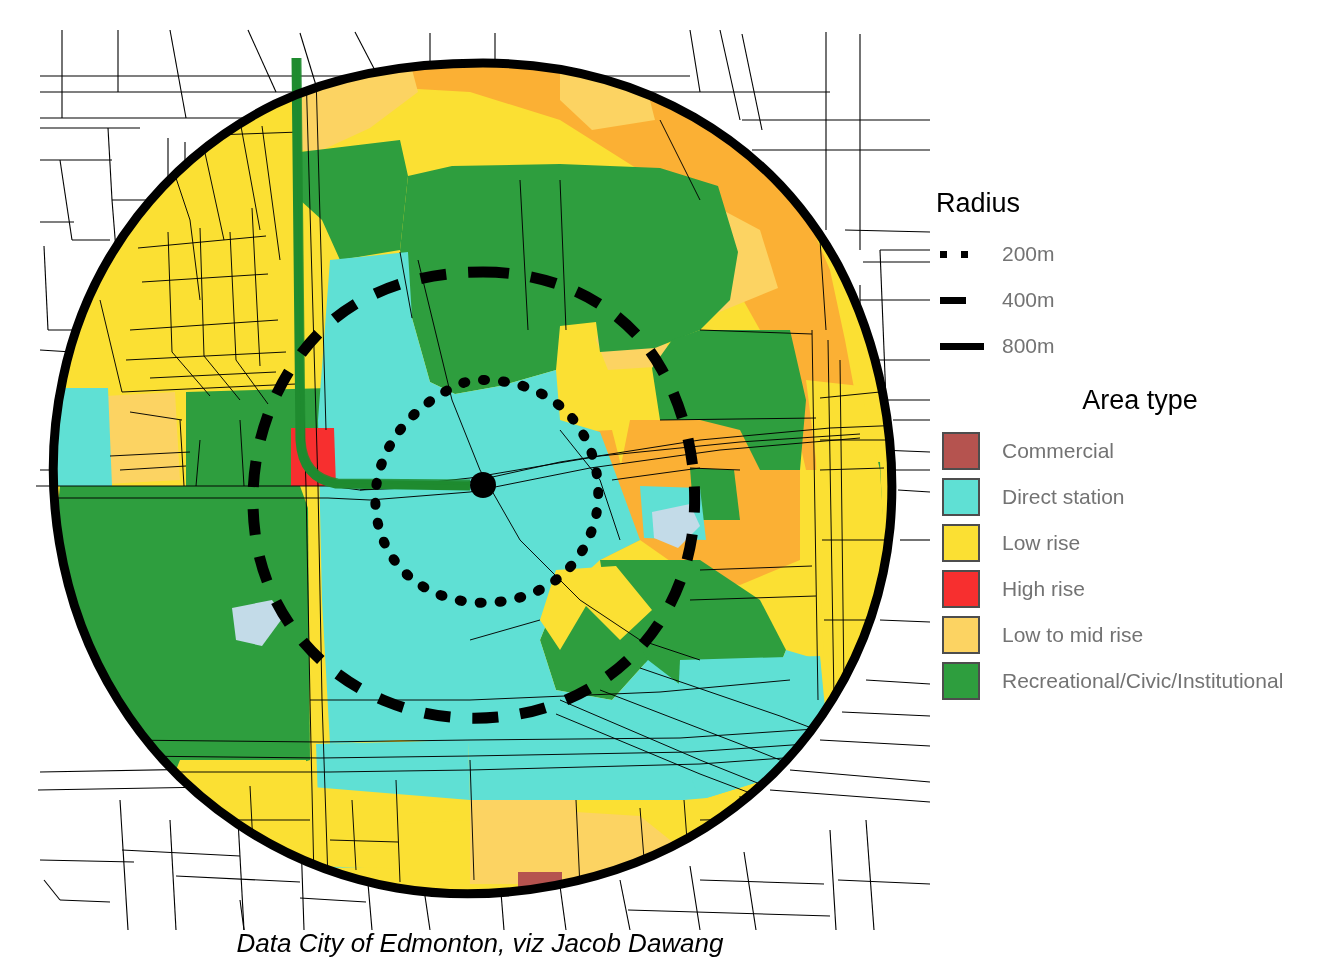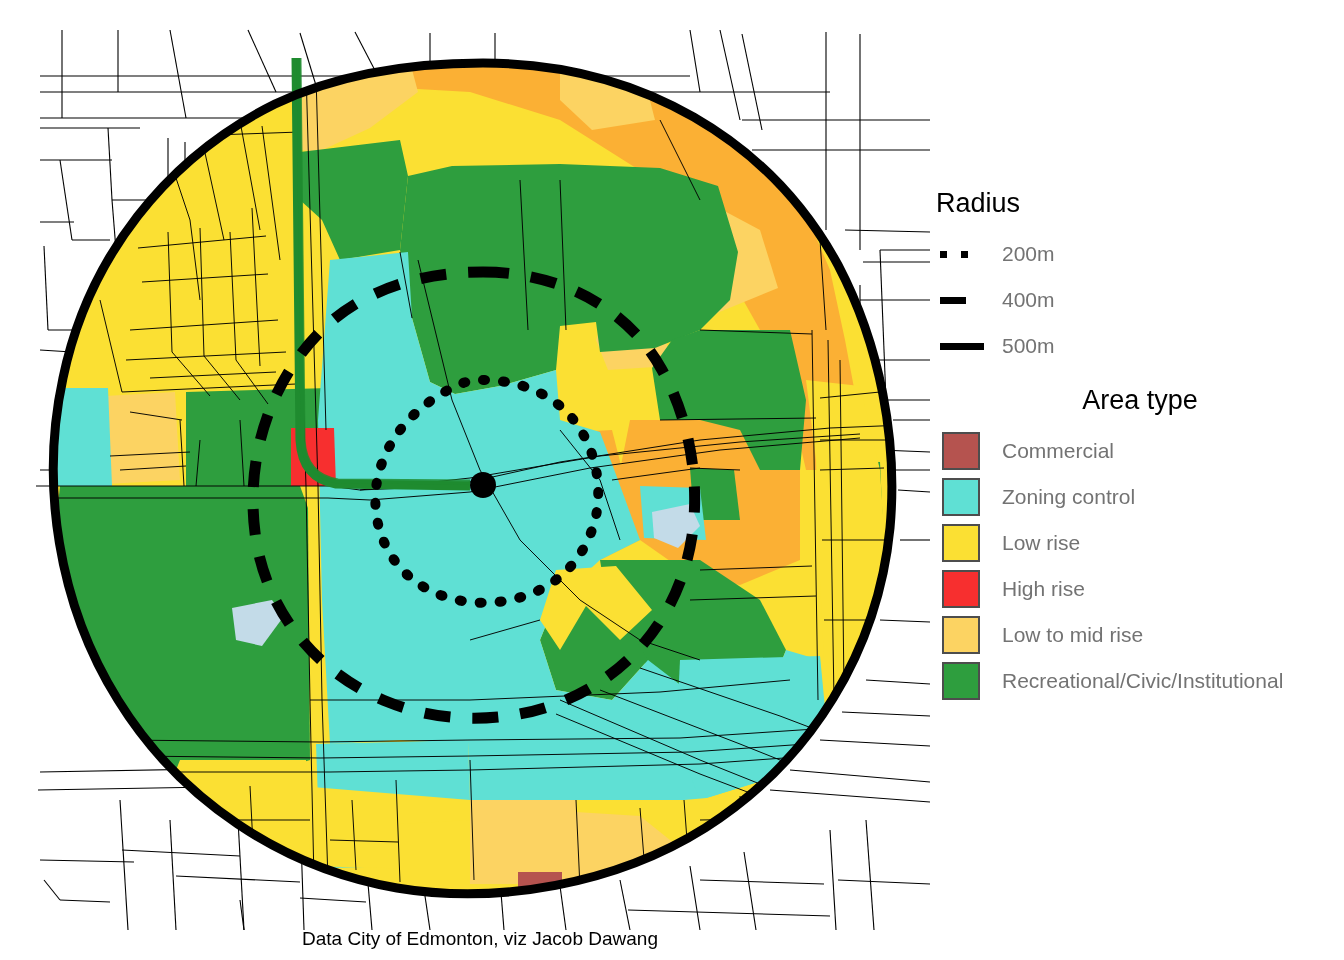--- a/index.html
+++ b/index.html
@@ -6,21 +6,21 @@
   body{width:1344px;height:960px;font-family:"Liberation Sans",sans-serif;overflow:hidden;position:relative;}
   #root{position:absolute;left:0;top:0;width:1344px;height:960px;background:#fff;}
 
   #title{
     position:absolute;left:38px;top:6px;
     font-size:30px;color:#000;font-weight:400;letter-spacing:0px;
     white-space:nowrap;
   }
   #caption{
     position:absolute;left:0;top:928px;width:960px;text-align:center;
-    font-size:19px;color:#000;white-space:nowrap;
+    font-size:26px;color:#000;white-space:nowrap;font-style:italic;
   }
 
   #mapwrap{position:absolute;left:0;top:0;width:930px;height:930px;}
   #mapsvg{display:block;}
 
   
   #legend{position:absolute;left:930px;top:190px;width:414px;}
   .lg-title{font-size:27px;color:#000;margin:0 0 14px 6px;line-height:1;}
   .lg-block{margin-bottom:18px;}
   .lg-row{display:flex;align-items:center;height:46px;}
@@ -402,39 +402,39 @@
         </span>
         <span class="lg-label">400m</span>
       </div>
 
       <div class="lg-row">
         <span class="lg-key">
           <svg class="dashkey" width="50" height="16" viewBox="0 0 50 16">
             <rect x="4" y="5" width="44" height="7" fill="#000"></rect>
           </svg>
         </span>
-        <span class="lg-label">500m</span>
+        <span class="lg-label">800m</span>
       </div>
     </div>
 
     <div class="lg-block">
       <div class="lg-title" id="areatitle">Area type</div>
 
       <div class="lg-row lg-row-sw">
         <span class="lg-key">
           <span class="sw" style="background:#b5534f"></span>
         </span>
         <span class="lg-label">Commercial</span>
       </div>
 
       <div class="lg-row lg-row-sw">
         <span class="lg-key">
           <span class="sw" style="background:#5fe0d4"></span>
         </span>
-        <span class="lg-label">Zoning control</span>
+        <span class="lg-label">Direct station</span>
       </div>
 
       <div class="lg-row lg-row-sw">
         <span class="lg-key">
           <span class="sw" style="background:#fbe033"></span>
         </span>
         <span class="lg-label">Low rise</span>
       </div>
 
       <div class="lg-row lg-row-sw">

